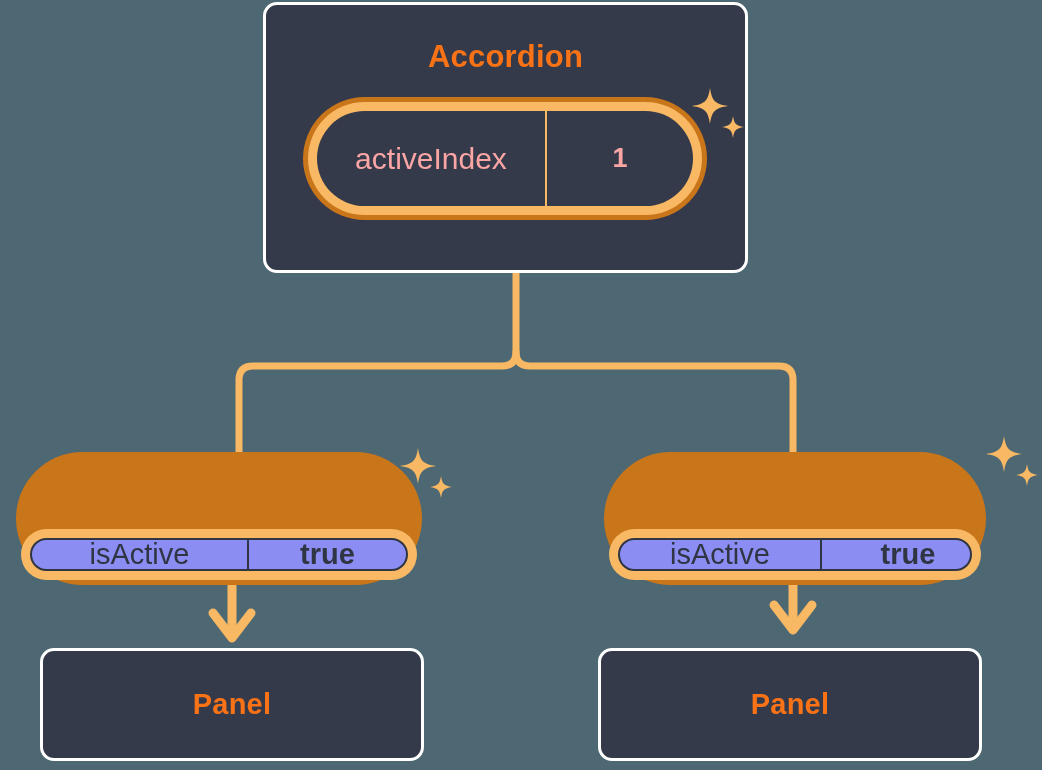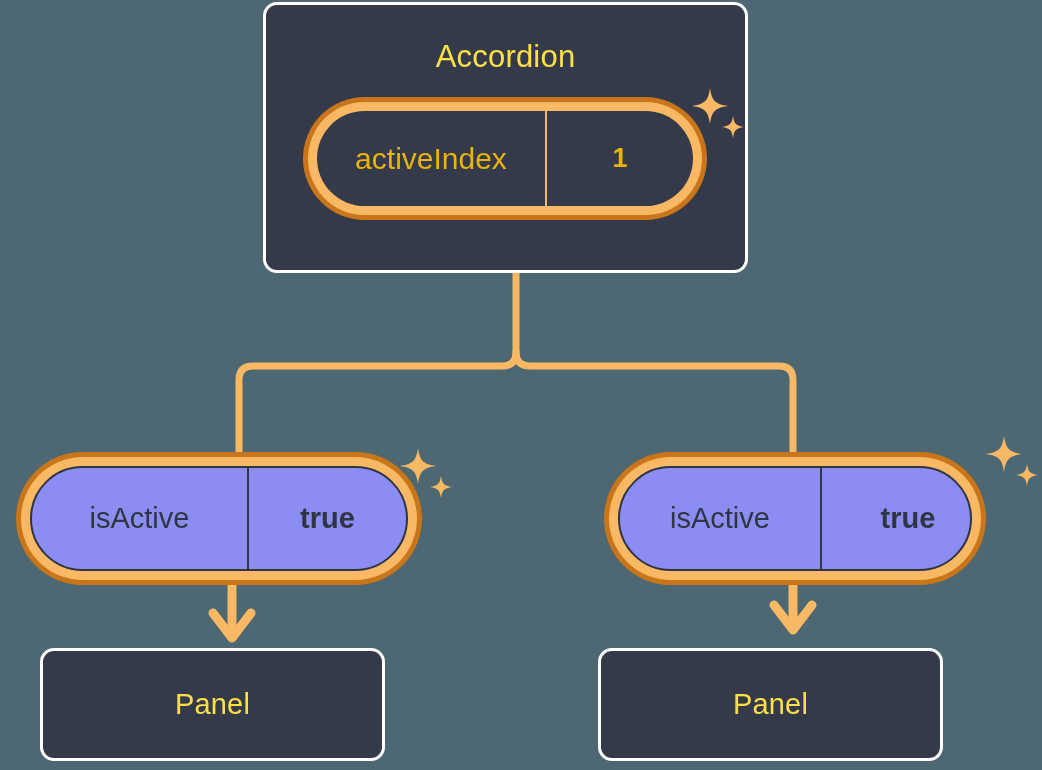--- a/index.html
+++ b/index.html
@@ -35,37 +35,37 @@
     position: absolute;
     box-sizing: border-box;
     background: #343a4a;
     border: 3px solid #ffffff;
     border-radius: 14px;
     display: flex;
     flex-direction: column;
     align-items: center;
   }
   .card-title {
-    color: #fde047;
+    color: #f97316;
     font-size: 31px;
-    font-weight: 400;
+    font-weight: 700;
     letter-spacing: 0.2px;
     line-height: 1;
     white-space: nowrap;
   }
 
   #card-accordion {
     left: 263px;
     top: 2px;
     width: 485px;
     height: 271px;
     padding-top: 36px;
   }
   .panel-card {
-    width: 345px;
+    width: 384px;
     height: 113px;
     justify-content: center;
   }
   #card-panel-left  { left: 40px;  top: 648px; }
   #card-panel-right { left: 598px; top: 648px; }
   .panel-card .card-title { font-size: 29px; }
 
   
   .pill {
     position: absolute;
@@ -95,36 +95,36 @@
     display: flex;
     align-items: center;
     justify-content: center;
     white-space: nowrap;
     line-height: 1;
   }
 
   
   .pill-dark .pill-body { background: #343a4a; }
   .pill-dark .pill-key,
-  .pill-dark .pill-val { color: #eab308; }
+  .pill-dark .pill-val { color: #fca5a5; }
   .pill-dark .pill-key { font-size: 30px; font-weight: 400; flex: 0 0 228px; }
   .pill-dark .pill-val { font-size: 27px; font-weight: 700;
                          flex: 1 1 auto; border-left: 2px solid #f8b864; }
 
   
   .pill-purple .pill-body { background: #8b8df2; border: 2px solid #2f3542; }
   .pill-purple .pill-key,
   .pill-purple .pill-val { color: #2f3542; }
   .pill-purple .pill-key { font-size: 29px; font-weight: 400; }
   .pill-purple .pill-val { font-size: 29px; font-weight: 700;
                            border-left: 2px solid #2f3542; }
 
   #pill-active-index { left: 303px; top: 97px; width: 404px; height: 123px; }
 
-  .leaf-pill { top: 452px; height: 133px; }
+  .leaf-pill { top: 452px; height: 133px; align-items: flex-end; }
   #pill-is-active-left  { left: 16px;  width: 406px; }
   #pill-is-active-right { left: 604px; width: 382px; }
   #pill-is-active-left  .pill-key { flex: 0 0 215px; }
   #pill-is-active-left  .pill-val { flex: 1 1 auto; }
   #pill-is-active-right .pill-key { flex: 0 0 200px; }
   #pill-is-active-right .pill-val { flex: 1 1 auto; padding-left: 24px; }
 
   
   .sparkles { position: absolute; pointer-events: none; }
   #sparkles-accordion { left: 688px; top: 84px;  width: 62px; height: 62px; }

